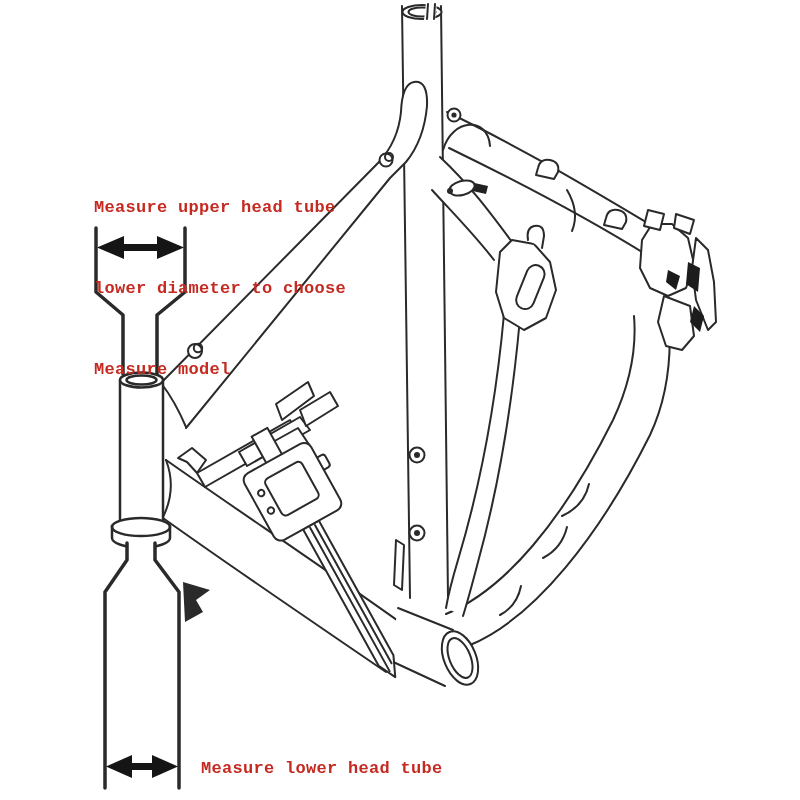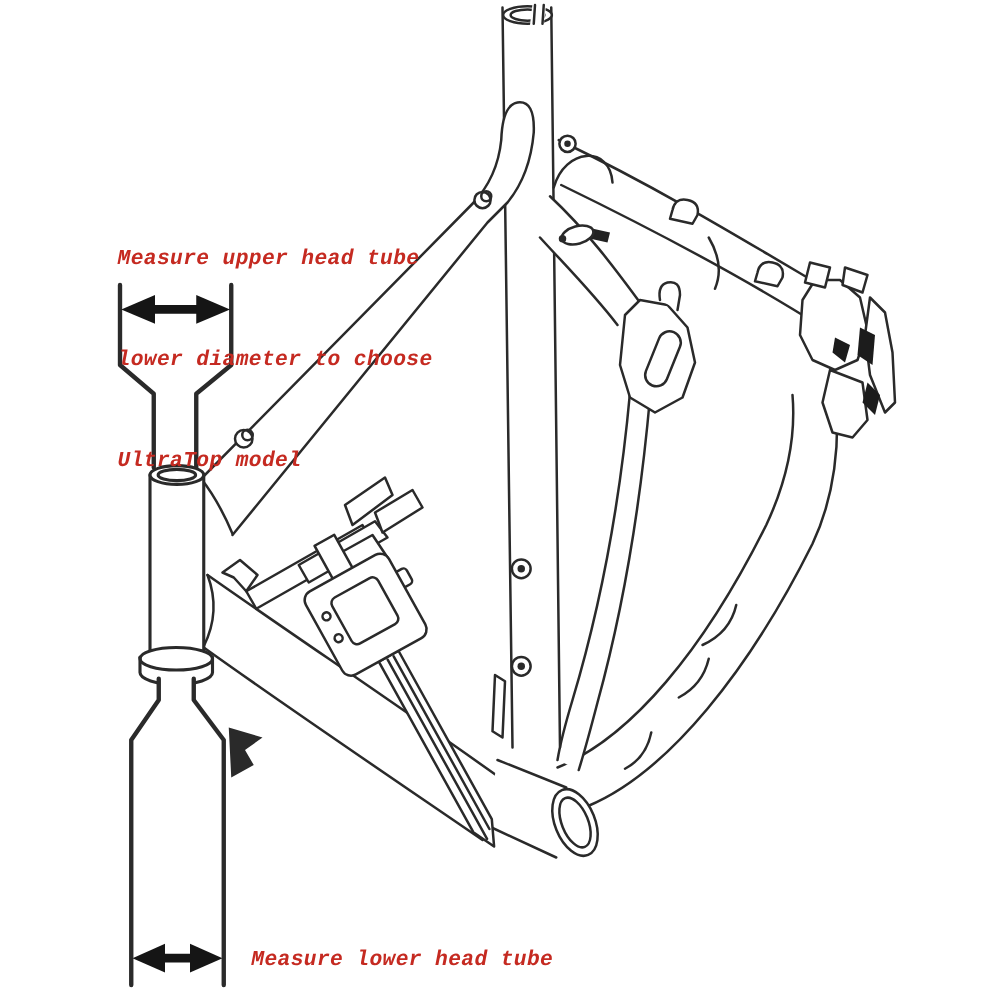--- a/index.html
+++ b/index.html
@@ -2,21 +2,21 @@
 <html><head>
 <meta charset="utf-8">
 <style>
   html,body{margin:0;padding:0;background:#ffffff;}
   #stage{position:relative;width:800px;height:800px;background:#ffffff;overflow:hidden;
          font-family:"Liberation Sans",sans-serif;}
   #stage svg{position:absolute;left:0;top:0;}
   .annotation{position:absolute;font-family:"Liberation Mono","DejaVu Sans Mono",monospace;
               font-weight:bold;font-size:17px;line-height:27px;letter-spacing:.3px;
               color:#c52a21;white-space:pre;}
-  .annotation span{display:block;font-style:italic;}
+  .annotation span{display:block;}
   #anno-upper{left:94px;top:140px;}
   #anno-lower{left:201px;top:701px;}
 </style>
 </head>
 <body>
 
 <div id="stage">
 
 <svg width="800" height="800" viewBox="0 0 800 800">
   <g fill="none" stroke="#2a2a2a" stroke-width="2" stroke-linecap="round" stroke-linejoin="round">
@@ -191,21 +191,21 @@
         <path d="M106,766.5 L132,755 L132,778 Z" fill="#151515"></path>
         <path d="M178,766.5 L152,755 L152,778 Z" fill="#151515"></path>
       </g>
     </g>
   </g>
 </svg>
 
 <div class="annotation" id="anno-upper">
   <span>Measure upper head tube</span>
   <span>lower diameter to choose</span>
-  <span>UltraTop model</span>
+  <span>Measure model</span>
 </div>
 <div class="annotation" id="anno-lower">
   <span>Measure lower head tube</span>
   
   
 </div>
 
 </div>
 
 </body></html>

